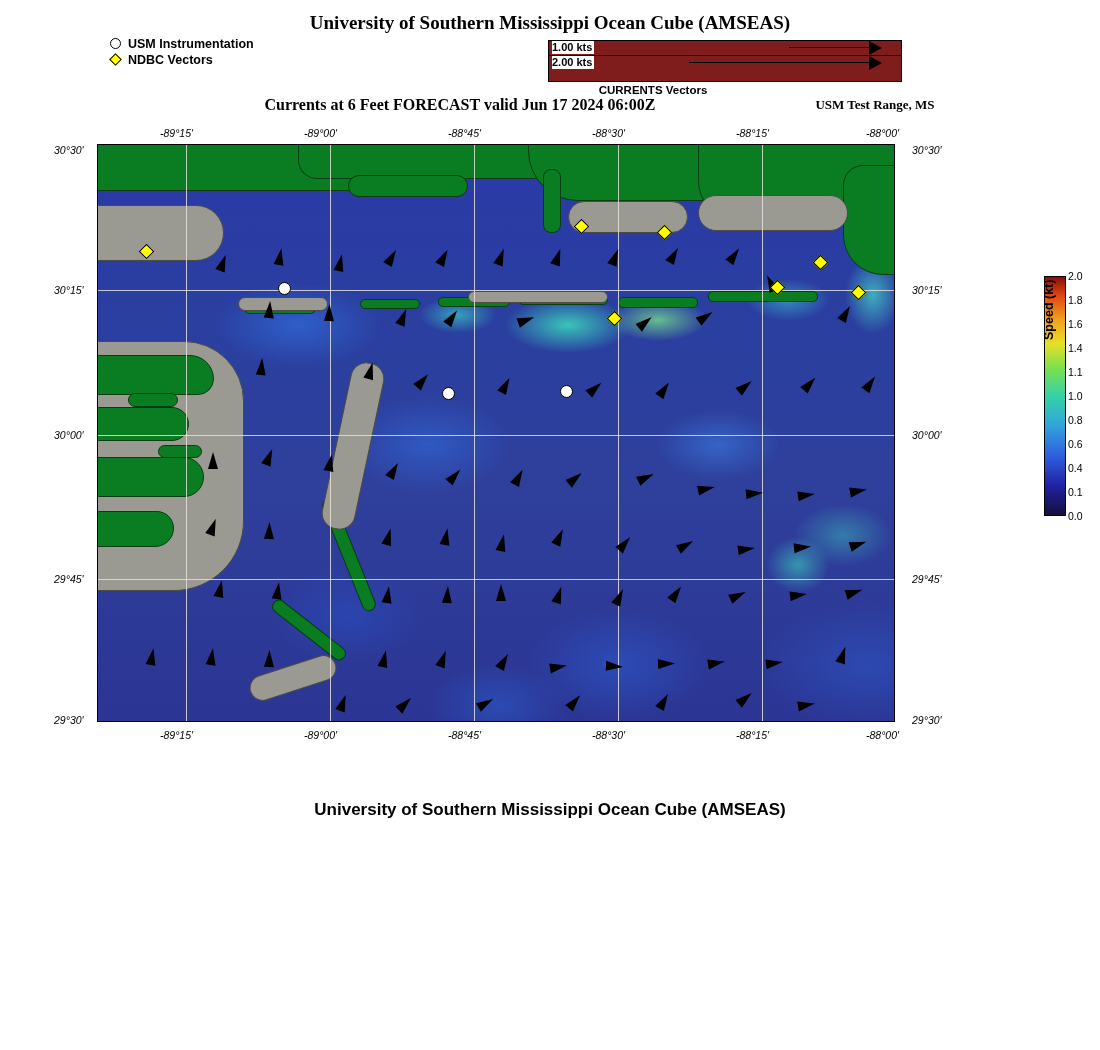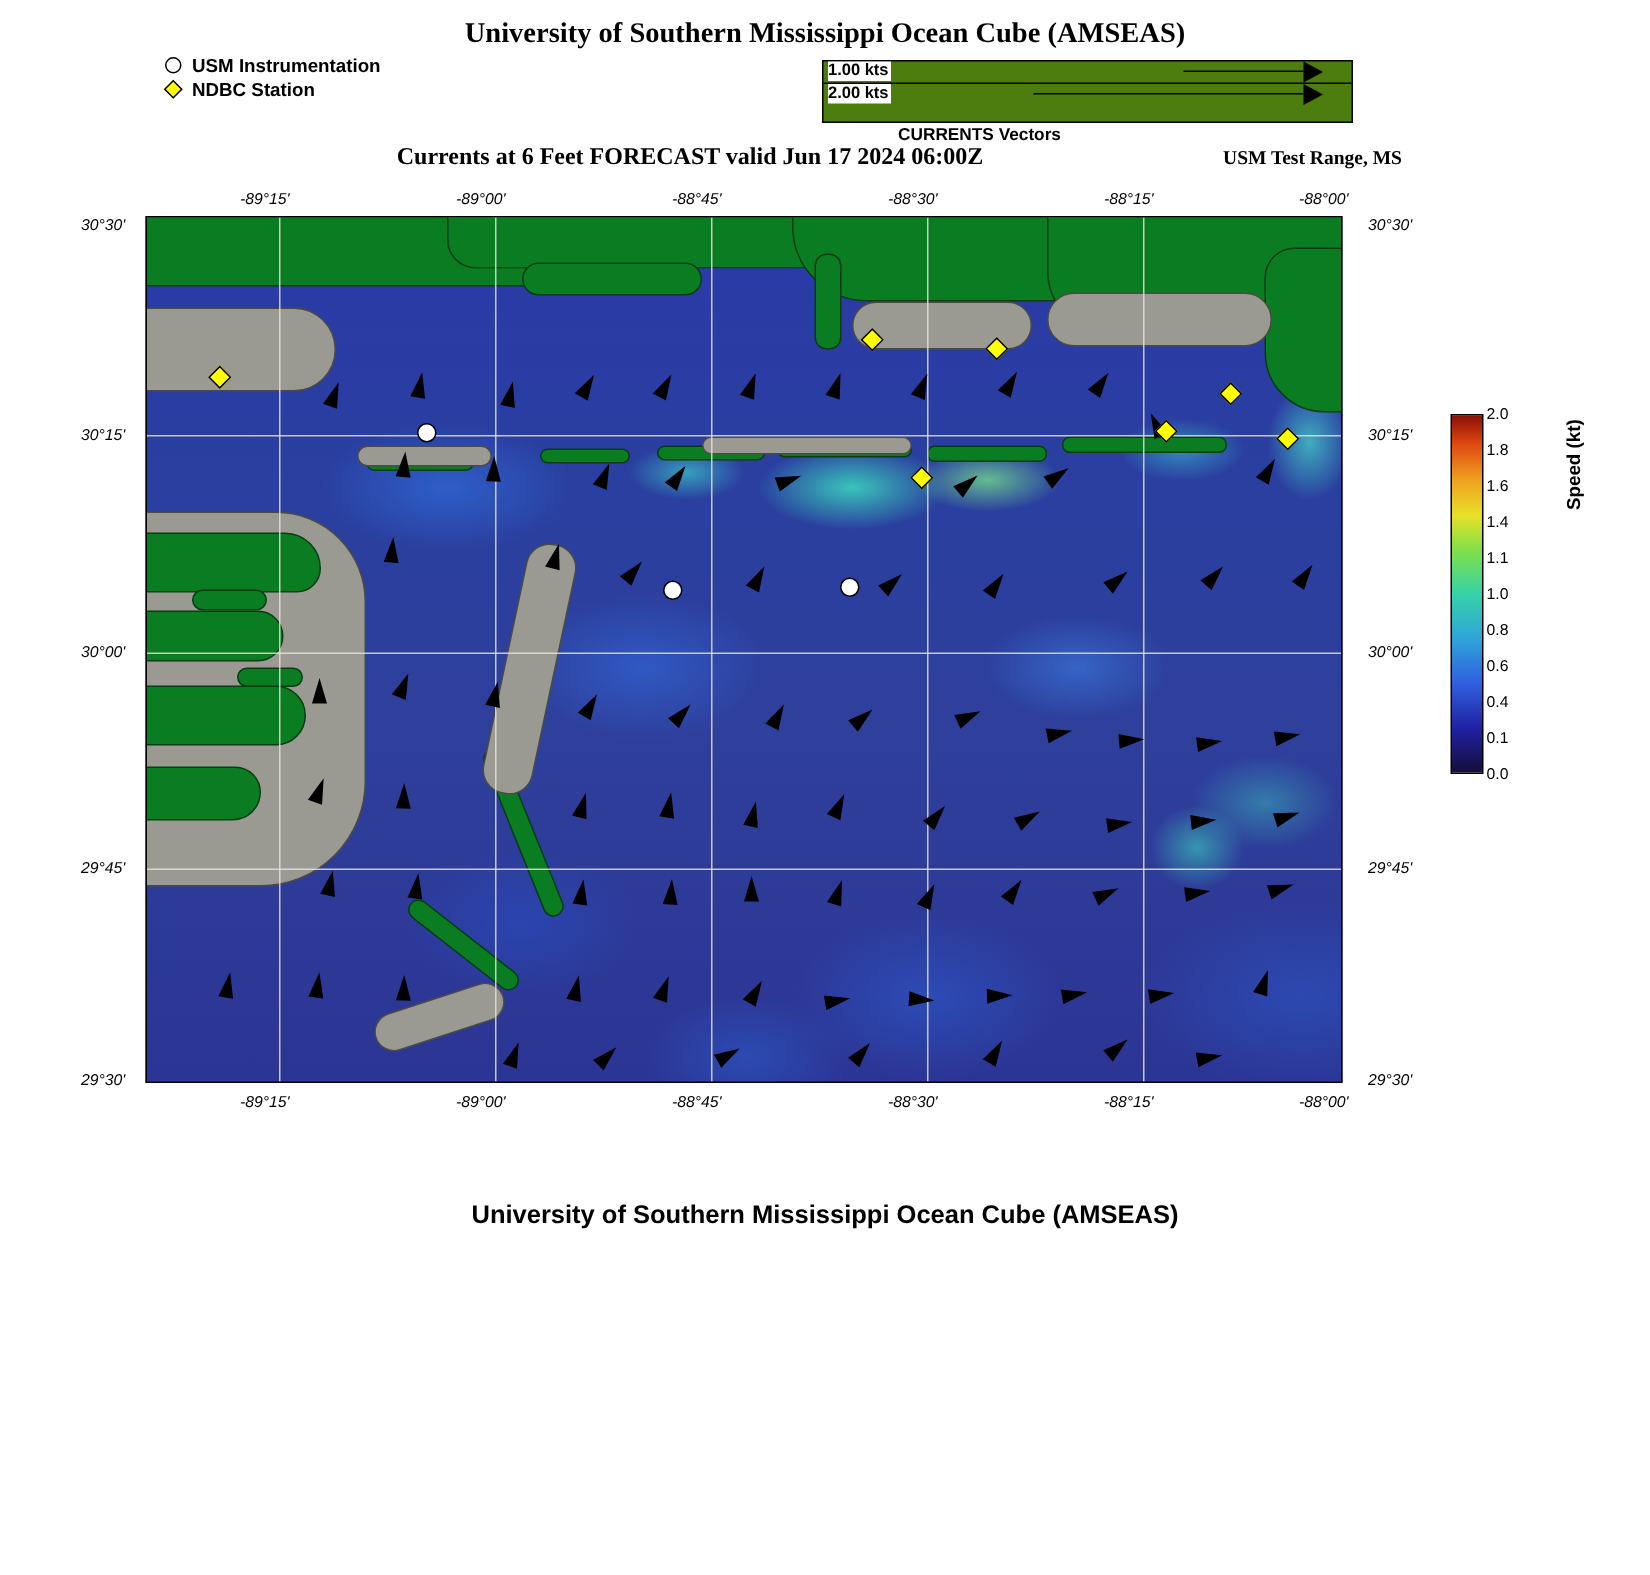--- a/index.html
+++ b/index.html
@@ -82,21 +82,21 @@
     border: 1.3px solid #000000;
     box-sizing: border-box;
     transform: rotate(45deg);
   }
 
   
   #vector-key {
     left: 548px; top: 40px;
     width: 354px; height: 42px;
     border: 1.2px solid #000000;
-    background: #4d7c0f;
+    background: #7f1d1d;
     box-sizing: border-box;
   }
   .vk-row {
     position: relative;
     height: 14px;
     border-bottom: 1px solid #000000;
   }
   .vk-row:last-child { border-bottom: none; }
   .vk-label {
     position: absolute;
@@ -213,21 +213,21 @@
   .vec {
     position: absolute;
     width: 0; height: 0;
     border-top: 5px solid transparent;
     border-bottom: 5px solid transparent;
     border-left: 17px solid #000000;
     transform-origin: 3px 5px;
   }
 
   
-  #colorbar-wrap { left: 967px; top: 276px; text-align: center; }
+  #colorbar-wrap { left: 1044px; top: 276px; text-align: center; }
   #colorbar {
     position: relative;
     width: 22px; height: 240px;
     border: 1px solid #000;
     box-sizing: border-box;
     background: linear-gradient(to top,
       #140f3a 0%,
       #2020a0 12%,
       #2f5fe0 25%,
       #2fa6d8 38%,
@@ -268,21 +268,21 @@
   <div class="legend-row">
     <span class="legend-sym">
         <span class="circle-sym"></span>
       </span>
     <span class="legend-label">USM Instrumentation</span>
   </div>
   <div class="legend-row">
     <span class="legend-sym">
         <span class="diamond-sym"></span>
       </span>
-    <span class="legend-label">NDBC Station</span>
+    <span class="legend-label">NDBC Vectors</span>
   </div>
 </div>
 
 <div class="abs" id="vector-key">
   <div class="vk-row">
     <span class="vk-label">1.00 kts</span>
     <span class="vk-arrow" style="left:240px; width:80px;"></span>
     <span class="vk-head" style="left:320px;"></span>
   </div>
   <div class="vk-row">

